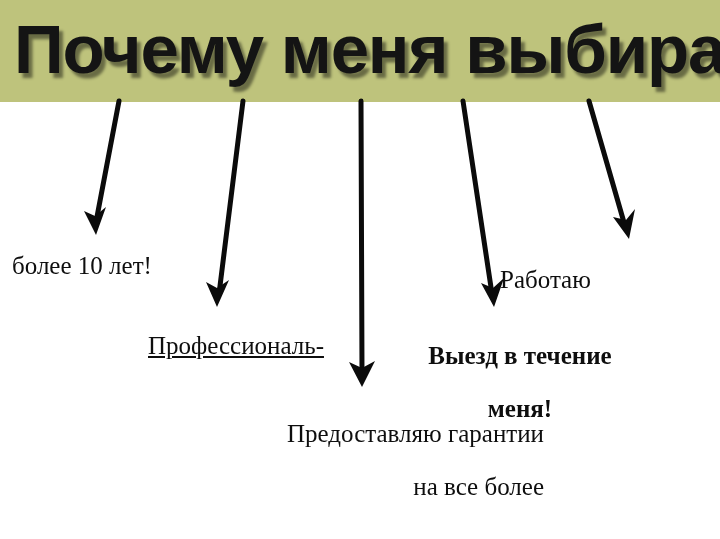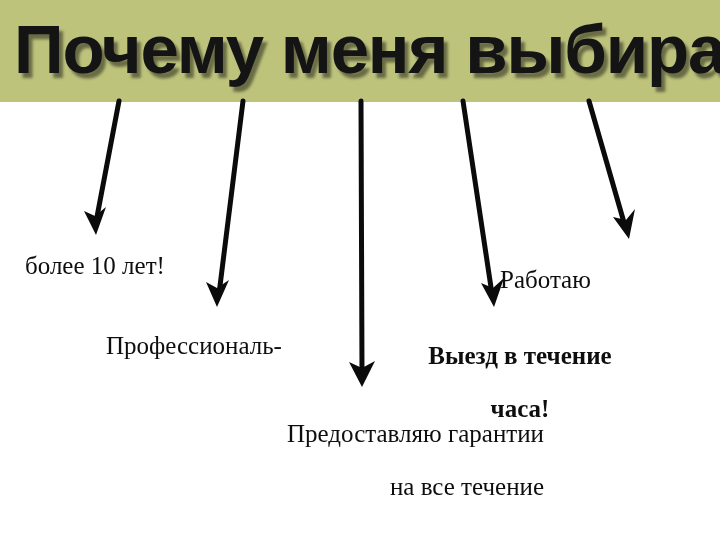--- a/index.html
+++ b/index.html
@@ -61,27 +61,28 @@
   }
   .label .l1 { display: block; }
   .label .l2 { display: block; }
 
   #label-experience {
     left: 8px;
     top: 226px;
     width: 190px;
     text-align: left;
   }
-  #label-experience .l2 { padding-left: 4px; margin-left: 13px; }
+  #label-experience .l2 { padding-left: 4px; }
 
   #label-tools {
-    left: 106px;
+    left: 120px;
     top: 306px;
     width: 232px;
-    text-align: left;
+    text-align: center;
+    text-decoration: underline;
   }
 
   #label-guarantee {
     left: 204px;
     top: 394px;
     width: 340px;
     text-align: right;
   }
 
   #label-arrival {
@@ -150,26 +151,26 @@
   <div class="label" id="label-experience">
     <span class="l2">более 10 лет!</span>
   </div>
 
   <div class="label" id="label-tools">
     <span class="l1">Профессиональ-</span>
   </div>
 
   <div class="label" id="label-guarantee">
     <span class="l1">Предоставляю гарантии</span>
-    <span class="l2">на все течение</span>
+    <span class="l2">на все более</span>
   </div>
 
   <div class="label" id="label-arrival">
     <span class="l1">Выезд в течение</span>
-    <span class="l2">часа!</span>
+    <span class="l2">меня!</span>
   </div>
 
   <div class="label" id="label-roundclock">
     <span class="l1">Работаю</span>
   </div>
 
   <svg class="watermark" viewBox="0 0 104 42">
     <g fill="none" stroke="#ffffff" stroke-width="1.6" opacity="0.95">
       <circle cx="9" cy="22" r="7.2"></circle>
       <circle cx="22" cy="14" r="4.4"></circle>

